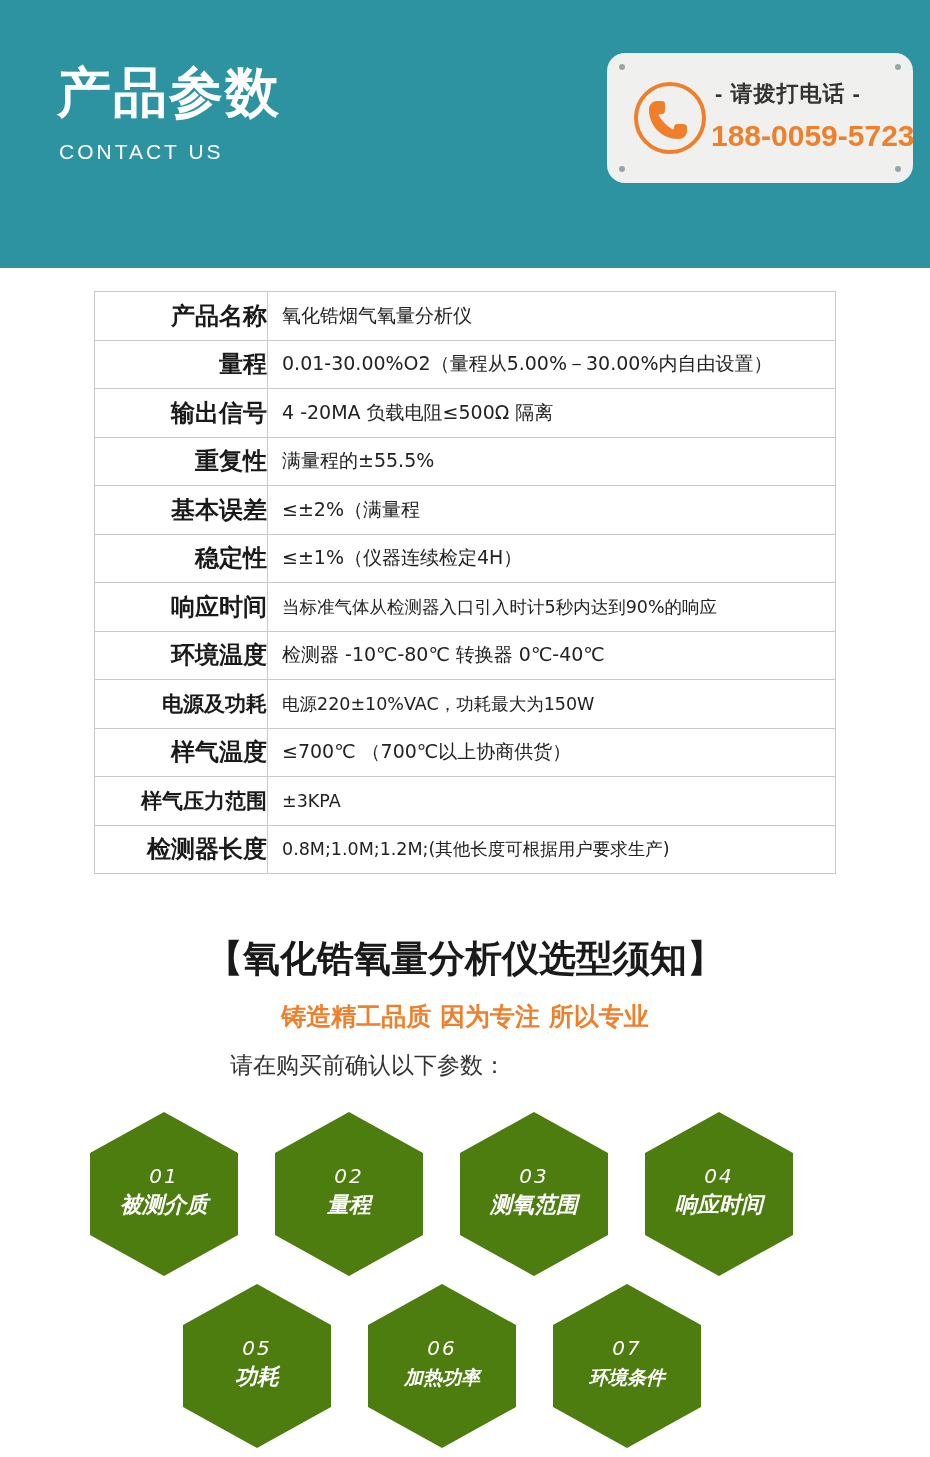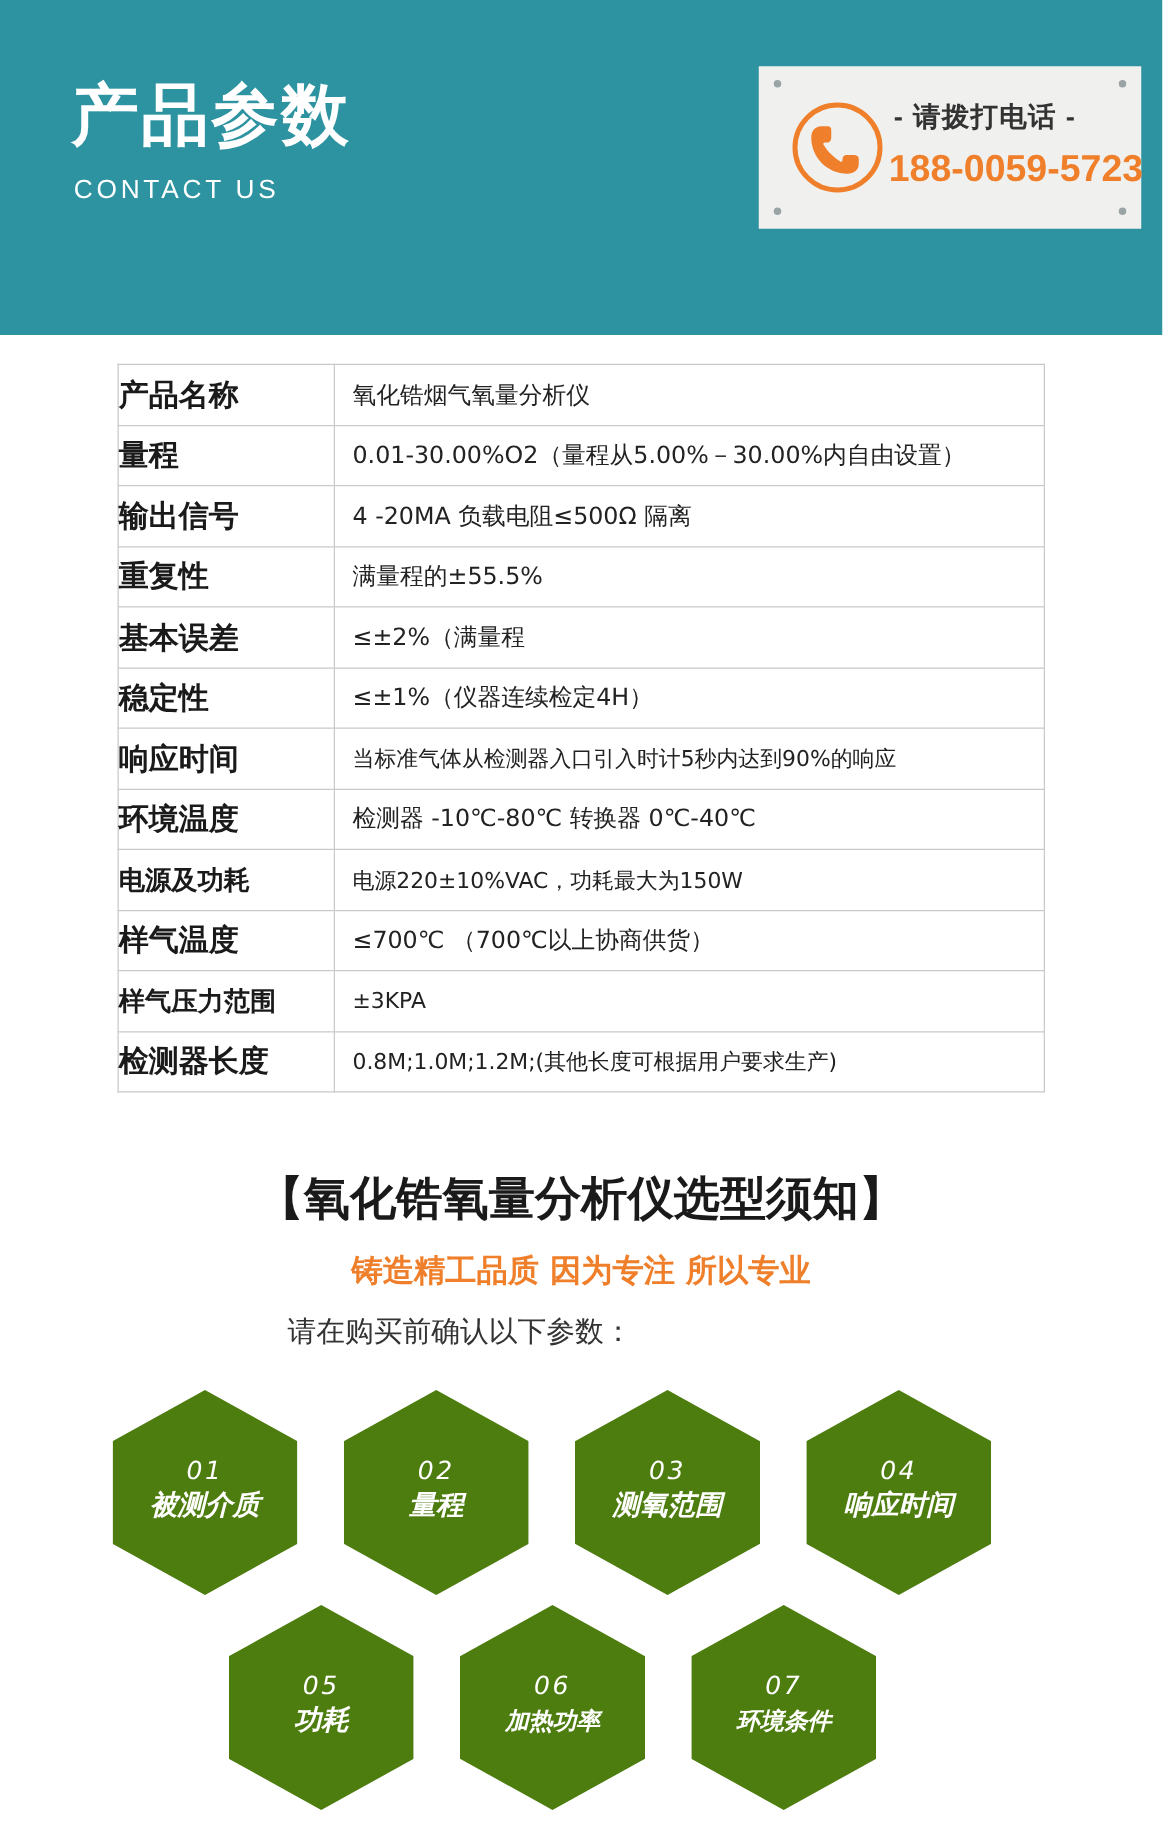--- a/index.html
+++ b/index.html
@@ -43,20 +43,21 @@
     font-weight: normal;
   }
   .phone-box {
     position: absolute;
     left: 607px;
     top: 53px;
     width: 306px;
     height: 130px;
     background: #f0f0ee;
     box-sizing: border-box;
+    border-radius: 18px;
   }
   .dot {
     position: absolute;
     width: 6px;
     height: 6px;
     border-radius: 50%;
     background: #9aa3a6;
   }
   .dot.tl { left: 12px; top: 11px; }
   .dot.tr { right: 12px; top: 11px; }
@@ -103,21 +104,21 @@
     table-layout: fixed;
   }
   .spec-table tr { height: 48.5px; }
   .spec-table td {
     border: 1px solid #c9c9c9;
     padding: 0;
     vertical-align: middle;
   }
   .spec-table td.label {
     width: 172px;
-    text-align: left;
+    text-align: right;
     font-size: 24px;
     font-weight: bold;
     color: #1a1a1a;
     font-family: "DejaVu Sans", "Liberation Sans", sans-serif;
   }
   .spec-table td.label.small {
     font-size: 21px;
     margin-left: 20px;
   }
   .spec-table td.value {

